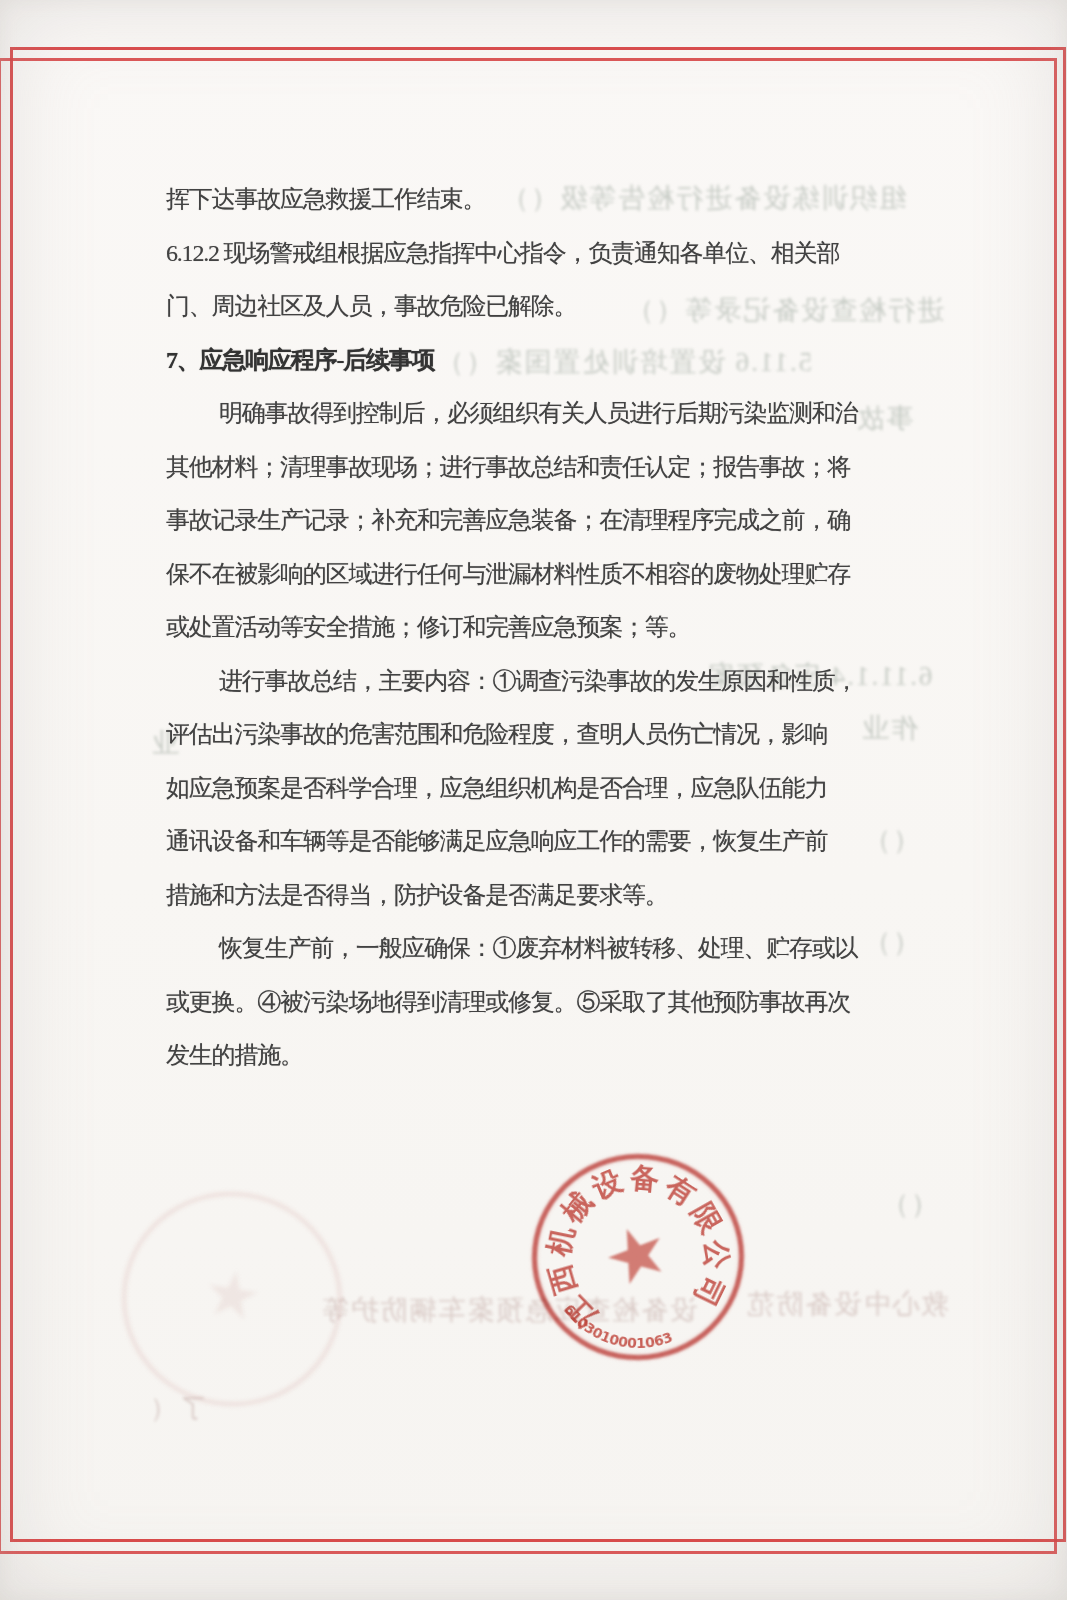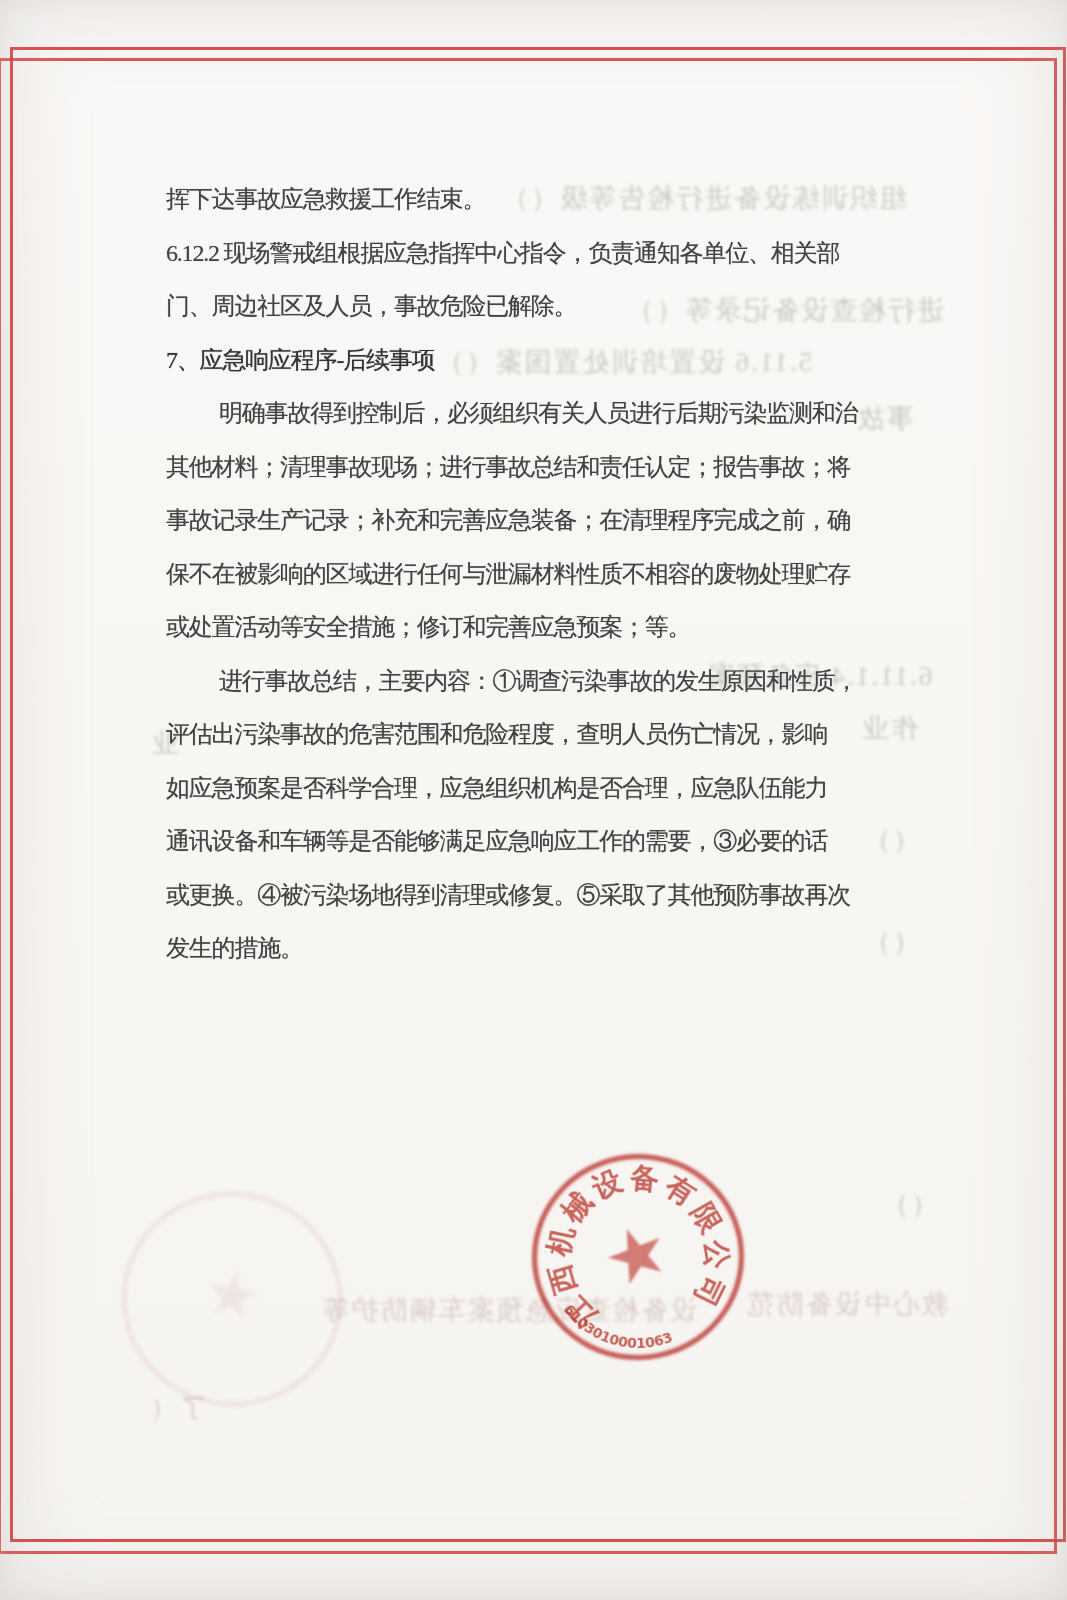--- a/index.html
+++ b/index.html
@@ -21,21 +21,21 @@
   .frame-a{left:10px;top:47px;width:1050px;height:1489px;}
   .frame-b{left:-2px;top:58px;width:1053px;height:1490px;opacity:.85;}
 
   
   .text-column{position:absolute;left:166px;top:173px;width:790px;z-index:5;}
   .tline{
     height:53.5px;line-height:53.5px;white-space:nowrap;
     font-size:24px;letter-spacing:-1.2px;color:#424242;
     text-shadow:0 0 0.7px rgba(70,70,70,0.55);
   }
-  .tline.bold{font-weight:normal;color:#333;text-shadow:0 0 0.9px rgba(45,45,45,0.7);}
+  .tline.bold{font-weight:bold;color:#333;text-shadow:0 0 0.9px rgba(45,45,45,0.7);}
   .tline.indent{padding-left:53px;}
 
   
   .ghost{
     position:absolute;white-space:nowrap;z-index:2;
     font-size:27px;letter-spacing:2px;
     color:rgba(124,139,128,0.40);
     filter:blur(1.6px);
     transform:scaleX(-1);
   }
@@ -117,21 +117,23 @@
       <div class="tline">门、周边社区及人员，事故危险已解除。</div>
       <div class="tline bold">7、应急响应程序-后续事项</div>
       <div class="tline indent">明确事故得到控制后，必须组织有关人员进行后期污染监测和治</div>
       <div class="tline">其他材料；清理事故现场；进行事故总结和责任认定；报告事故；将</div>
       <div class="tline">事故记录生产记录；补充和完善应急装备；在清理程序完成之前，确</div>
       <div class="tline">保不在被影响的区域进行任何与泄漏材料性质不相容的废物处理贮存</div>
       <div class="tline">或处置活动等安全措施；修订和完善应急预案；等。</div>
       <div class="tline indent">进行事故总结，主要内容：①调查污染事故的发生原因和性质，</div>
       <div class="tline">评估出污染事故的危害范围和危险程度，查明人员伤亡情况，影响</div>
       <div class="tline">如应急预案是否科学合理，应急组织机构是否合理，应急队伍能力</div>
-      <div class="tline">通讯设备和车辆等是否能够满足应急响应工作的需要，③必要的话</div>
+      <div class="tline">通讯设备和车辆等是否能够满足应急响应工作的需要，恢复生产前</div>
+      <div class="tline">措施和方法是否得当，防护设备是否满足要求等。</div>
+      <div class="tline indent">恢复生产前，一般应确保：①废弃材料被转移、处理、贮存或以</div>
       <div class="tline">或更换。④被污染场地得到清理或修复。⑤采取了其他预防事故再次</div>
       <div class="tline">发生的措施。</div>
     </div>
 
   <div class="ghost-stamp">
     <span class="ghost-star">★</span>
   </div>
 
   <div class="stamp">
     <div class="stamp-ring"></div>

